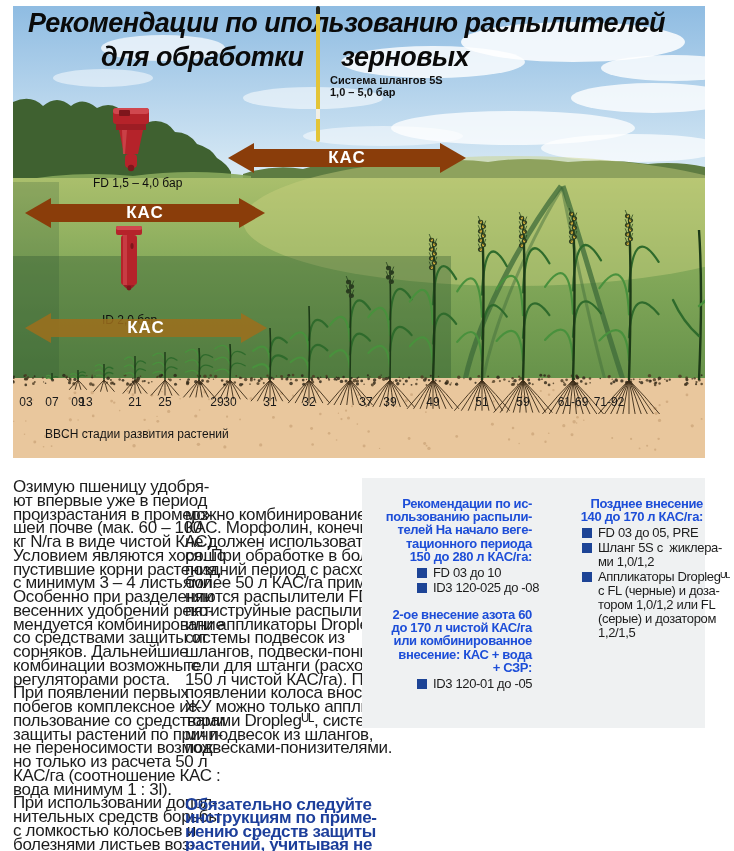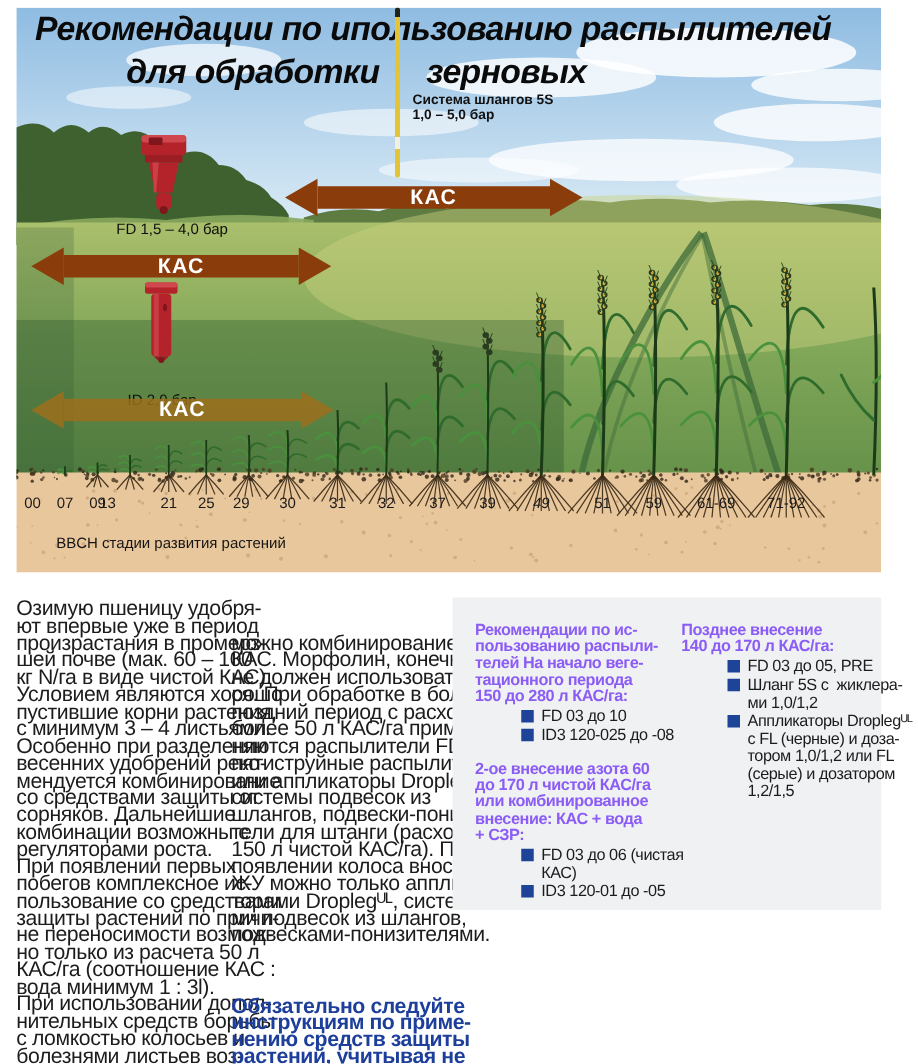--- a/index.html
+++ b/index.html
@@ -33,21 +33,21 @@
   .col{position:absolute;top:480px;font-size:17px;line-height:13.75px;letter-spacing:-0.35px;
        white-space:pre;color:#1c1c1c;}
   .col1{left:13px;width:168px;}
   .col2{left:185px;width:178px;}
   .note{margin-top:15px;color:#1d3f9b;font-weight:bold;white-space:pre;line-height:13.6px;}
   .infobox{position:absolute;left:362px;top:478px;width:343px;height:250px;background:#eff1f2;}
   .ibcols{display:flex;padding:19px 0 0 18px;}
   .ibcol{font-size:13px;line-height:14px;letter-spacing:-0.35px;}
   .ibcol-1{width:152px;}
   .ibcol-2{width:158px;margin-left:13px;}
-  .ib-heading{font-weight:bold;line-height:13.2px;white-space:pre;margin:0 0 3px 0;color:#8b5cf6;}
+  .ib-heading{font-weight:bold;line-height:13.2px;white-space:pre;margin:0 0 3px 0;color:#1d4ed8;text-align:right;}
   .ib-group2{margin-top:13px;}
   ul.blist{list-style:none;margin:0;padding:0;}
   ul.blist li{display:flex;gap:6px;margin:0 0 1px 0;white-space:pre;line-height:14px;padding-left:37px;}
   .sq{width:10px;height:10px;background:#1d4496;flex:none;margin-top:2px;}
 </style>
 </head>
 <body>
 
 <div class="page">
 
@@ -924,37 +924,37 @@
         </div>
         <div class="arrow" style="left: 12px; top: 307px; width: 242px; --ac: rgba(158,110,28,0.85);">
           <span class="ah-l"></span>
     <span class="abody">
             <span class="albl">КАС</span>
           </span>
     <span class="ah-r"></span>
         </div>
       </div>
     <div id="stages-host">
-        <span class="stage-label" style="left: 13px;">00</span>
+        <span class="stage-label" style="left: 13px;">03</span>
         <span class="stage-label" style="left: 39px;">07</span>
         <span class="stage-label" style="left: 65px;">09</span>
         <span class="stage-label" style="left: 73px;">13</span>
         <span class="stage-label" style="left: 122px;">21</span>
         <span class="stage-label" style="left: 152px;">25</span>
-        <span class="stage-label" style="left: 180px;">29</span>
+        <span class="stage-label" style="left: 204px;">29</span>
         <span class="stage-label" style="left: 217px;">30</span>
         <span class="stage-label" style="left: 257px;">31</span>
         <span class="stage-label" style="left: 296px;">32</span>
-        <span class="stage-label" style="left: 337px;">37</span>
+        <span class="stage-label" style="left: 353px;">37</span>
         <span class="stage-label" style="left: 377px;">39</span>
-        <span class="stage-label" style="left: 420px; font-style: italic;">49</span>
+        <span class="stage-label" style="left: 420px;">49</span>
         <span class="stage-label" style="left: 469px;">51</span>
         <span class="stage-label" style="left: 510px;">59</span>
         <span class="stage-label" style="left: 560px;">61-69</span>
-        <span class="stage-label" style="left: 616px;">71-92</span>
+        <span class="stage-label" style="left: 596px;">71-92</span>
       </div>
     <div class="bbch-caption">BBCH стадии развития растений</div>
   </div>
 
   <div class="col col1">Озимую пшеницу удобря-
 ют впервые уже в период
 произрастания в промерз-
 шей почве (мак. 60 – 100
 кг N/га в виде чистой КАС).
 Условием являются хорошо
@@ -1019,22 +1019,20 @@
         <ul class="blist">
             <li><span class="sq"></span><span>FD 03 до 10</span></li>
             <li><span class="sq"></span><span>ID3 120-025 до -08</span></li>
           </ul>
         <p class="ib-heading ib-group2">2-ое внесение азота 60
 до 170 л чистой КАС/га
 или комбинированное
 внесение: КАС + вода
 + СЗР:</p>
         <ul class="blist">
-            <li><span class="sq"></span><span>FD 03 до 06 (чистая
-КАС)</span></li>
             <li><span class="sq"></span><span>ID3 120-01 до -05</span></li>
           </ul>
       </div>
       <div class="ibcol ibcol-2">
         <p class="ib-heading">Позднее внесение
 140 до 170 л КАС/га:</p>
         <ul class="blist">
             <li><span class="sq"></span><span>FD 03 до 05, PRE</span></li>
             <li><span class="sq"></span><span>Шланг 5S с  жиклера-
 ми 1,0/1,2</span></li>

